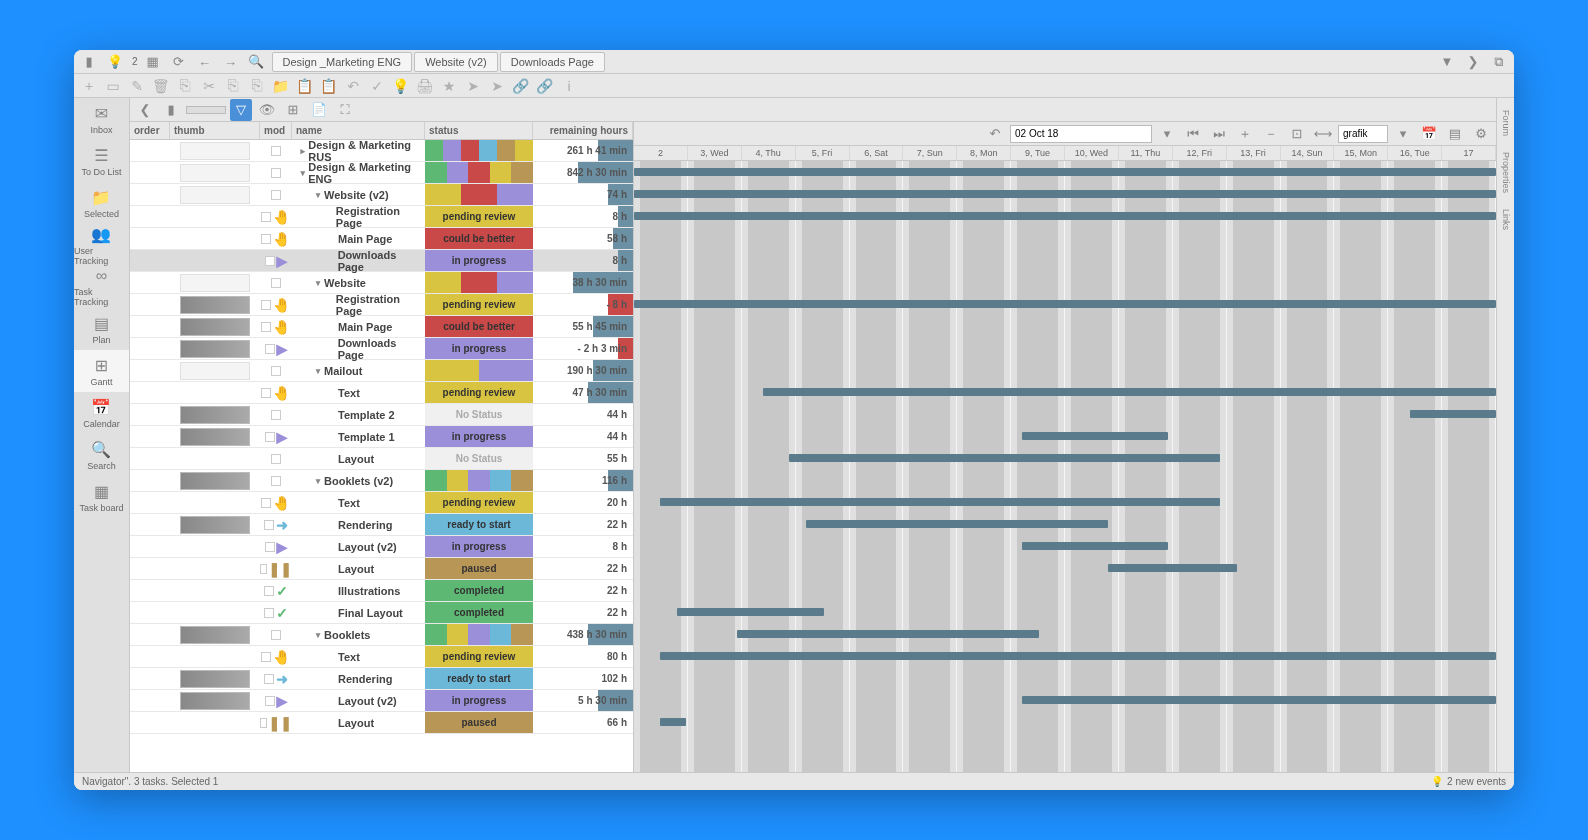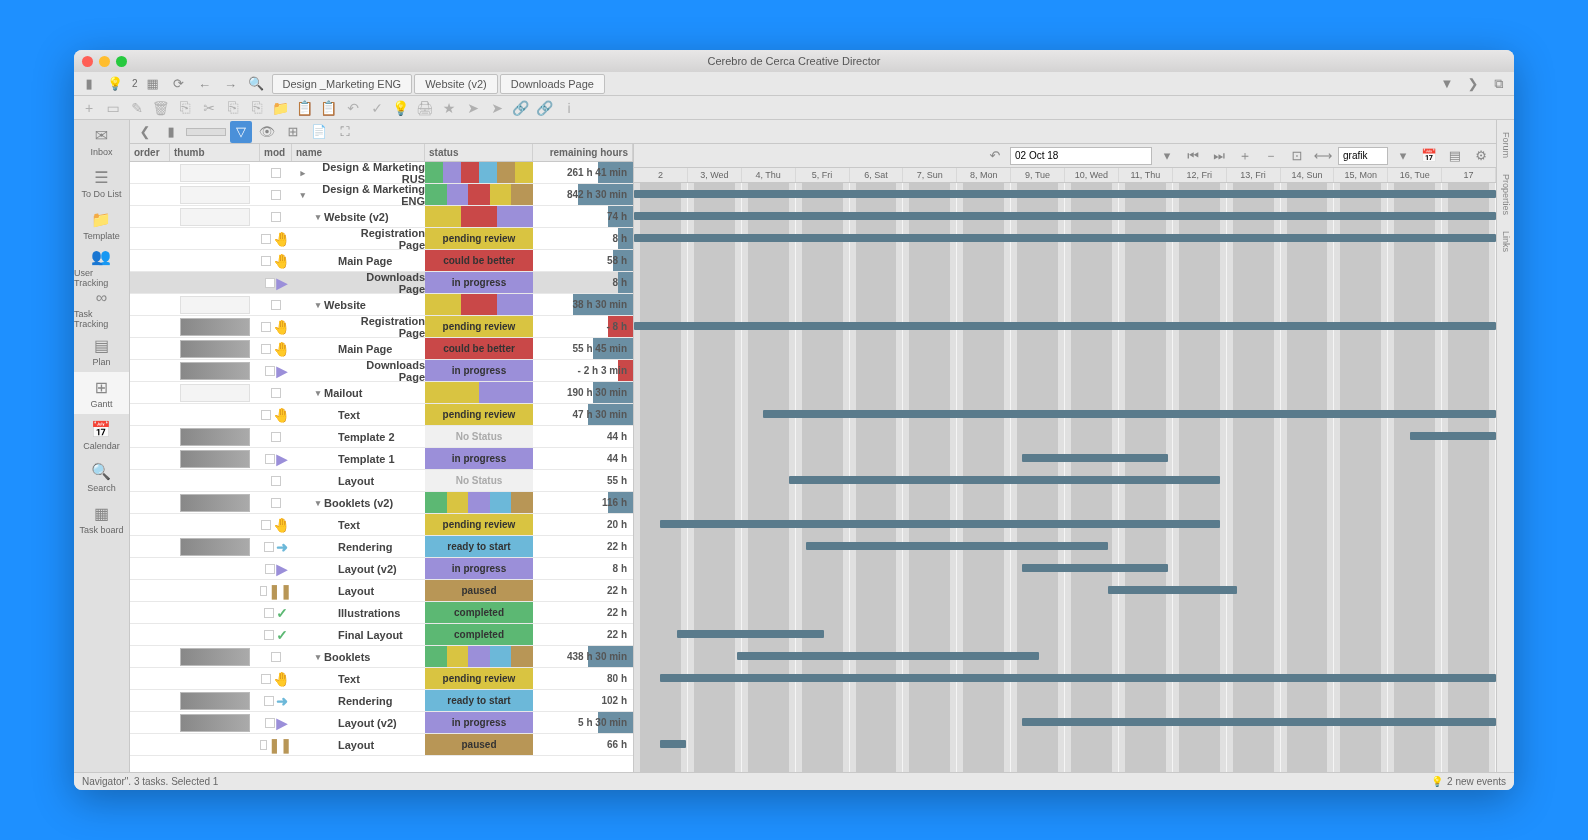--- a/index.html
+++ b/index.html
@@ -33,21 +33,21 @@
 .td-order{width:40px}.td-thumb{width:90px;display:flex;align-items:center;justify-content:center}
 .td-mod{width:32px;display:flex;align-items:center;justify-content:center;gap:2px}
 .td-name{flex:1;display:flex;align-items:center}
 .td-status{width:108px;position:relative;height:100%}
 .td-hours{width:100px;text-align:right;padding-right:6px;position:relative;height:100%;display:flex;align-items:center;justify-content:flex-end;font-size:10px;color:#555}
 .thumb-img { width:70px; height:18px; background:linear-gradient(90deg,#888,#aaa); border:1px solid #bbb; }
 .thumb-placeholder { width:70px; height:18px; background:#f4f4f4; border:1px solid #e0e0e0; }
 .mod-box { width:10px; height:10px; border:1px solid #ccc; background:#fff; }
 .mod-dot { font-size:14px; line-height:1; }
 .expand { width:12px; text-align:center; color:#888; cursor:pointer; font-size:9px; }
-.task-name { color:#444;text-align:right; }
+.task-name { color:#444; }
 .status-full { position:absolute; inset:0; display:flex; align-items:center; justify-content:center; font-size:10px; color:#333; }
 .status-segments { display:flex; height:100%; }
 .hours-bar { position:absolute; right:0; top:0; bottom:0; background:#6b8fa3; }
 .hours-text { position:relative; z-index:1; }
 .hours-red { background:#c94848 !important; }
 .gantt-panel { flex:1; display:flex; flex-direction:column; background:#c8c8c8; overflow:hidden; }
 .gantt-toolbar { height:24px; background:#e8e8e8; border-bottom:1px solid #c8c8c8; display:flex; align-items:center; justify-content:flex-end; padding:0 4px; gap:4px; font-size:11px; }
 .date-input { height:18px; border:1px solid #bbb; padding:0 4px; font-size:10px; background:#fff; }
 .gantt-header { background:#e8e8e8; border-bottom:1px solid #c8c8c8; font-size:9px; color:#666; }
 .gantt-month { text-align:center; padding:1px 0; border-bottom:1px solid #d8d8d8; }
@@ -64,28 +64,20 @@
 .statusbar { height:18px; background:#e8e8e8; border-top:1px solid #c8c8c8; display:flex; align-items:center; justify-content:space-between; padding:0 8px; font-size:10px; color:#666; }
 .right-sidebar { width:18px; background:#e8e8e8; border-left:1px solid #c8c8c8; display:flex; flex-direction:column; align-items:center; gap:8px; padding-top:8px; font-size:9px; color:#888; }
 .right-tab { writing-mode:vertical-rl; cursor:pointer; padding:4px 0; }
 .filter-icon-active { background:#4a90d9; color:#fff; border-radius:2px; }
 .badge-small { font-size:10px; color:#666; margin-left:2px; }
 </style>
 </head>
 <body>
 
 <div class="window">
-  <div class="titlebar">
-    <div class="traffic">
-      <div class="light red"></div>
-      <div class="light yellow"></div>
-      <div class="light green"></div>
-    </div>
-    <div class="titlebar-center">Cerebro de Cerca   Creative Director</div>
-  </div>
 
   <div class="toolbar1">
     <div class="icon-btn">▮</div>
     <div class="icon-btn" style="color:#4a90d9">💡</div>
     <span class="badge-small">2</span>
     <div class="icon-btn">▦</div>
     <div class="icon-btn">⟳</div>
     <div class="icon-btn">←</div>
     <div class="icon-btn">→</div>
     <div class="icon-btn">🔍</div>
@@ -129,21 +121,21 @@
         <div class="nav-item">
           <div class="nav-icon">✉</div>
           <div>Inbox</div>
         </div>
         <div class="nav-item">
           <div class="nav-icon">☰</div>
           <div>To Do List</div>
         </div>
         <div class="nav-item">
           <div class="nav-icon">📁</div>
-          <div>Template</div>
+          <div>Selected</div>
         </div>
         <div class="nav-item">
           <div class="nav-icon">👥</div>
           <div>User Tracking</div>
         </div>
         <div class="nav-item">
           <div class="nav-icon">∞</div>
           <div>Task Tracking</div>
         </div>
         <div class="nav-item">

